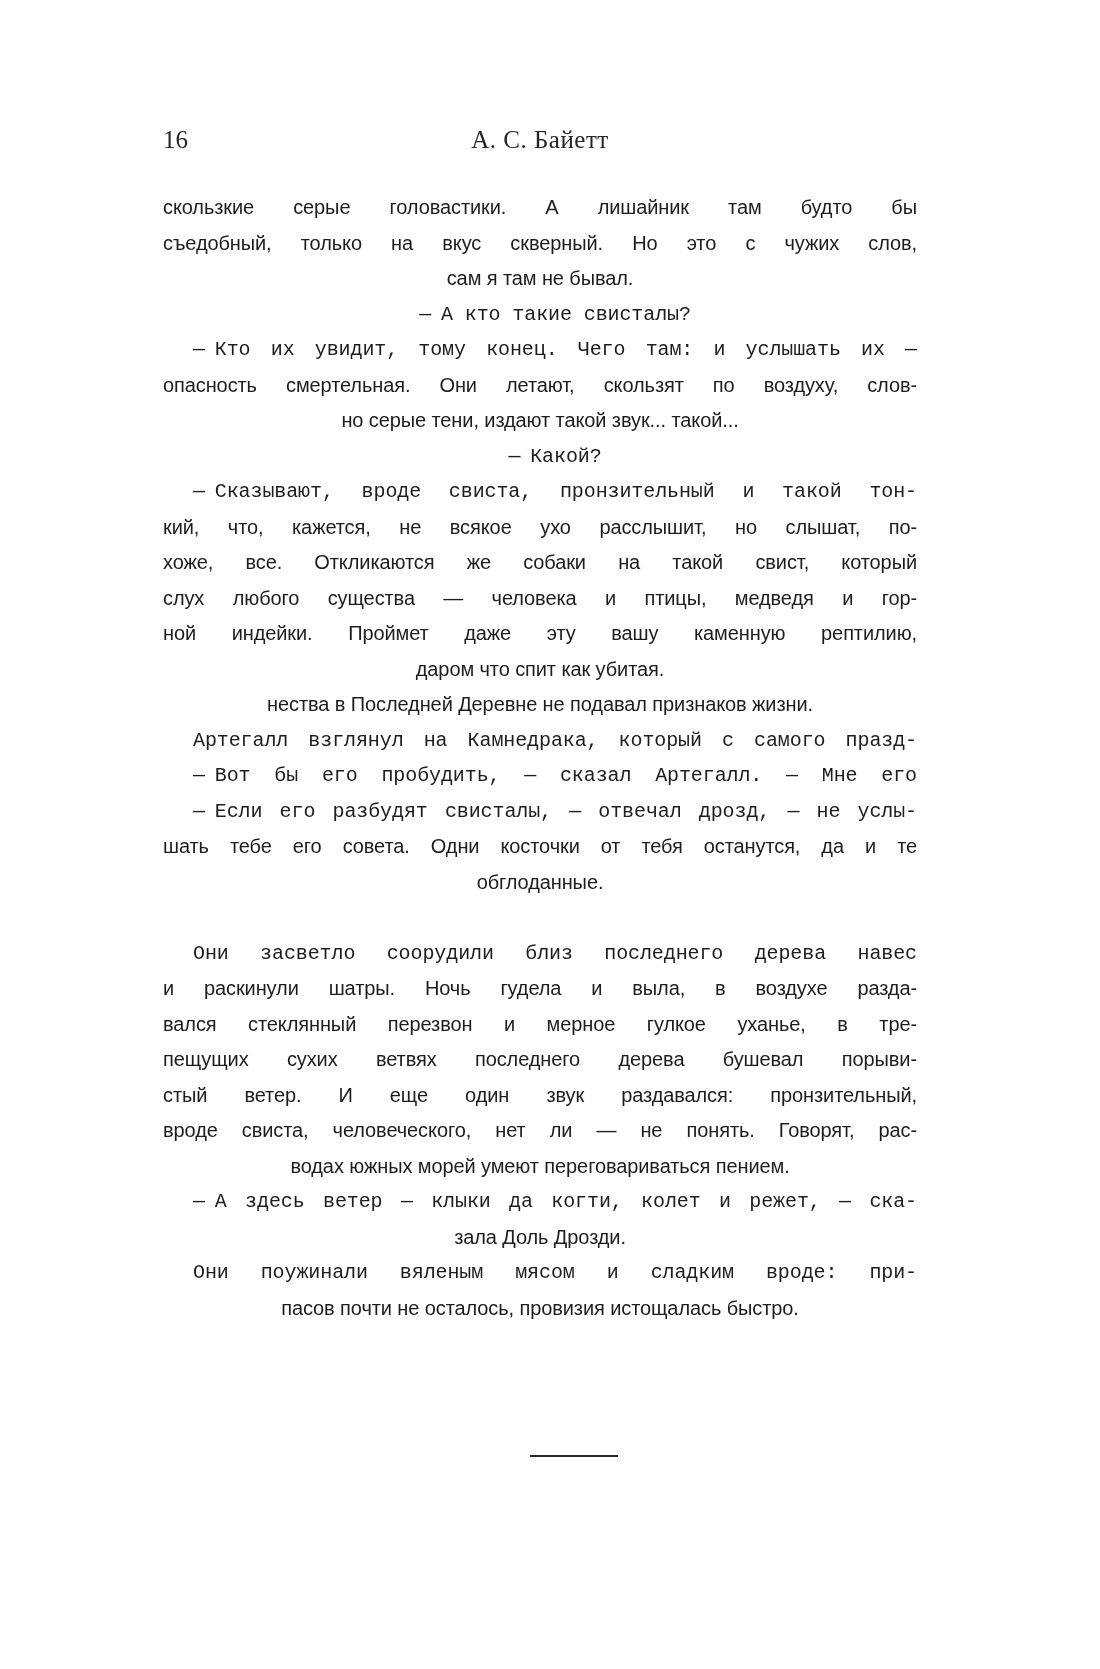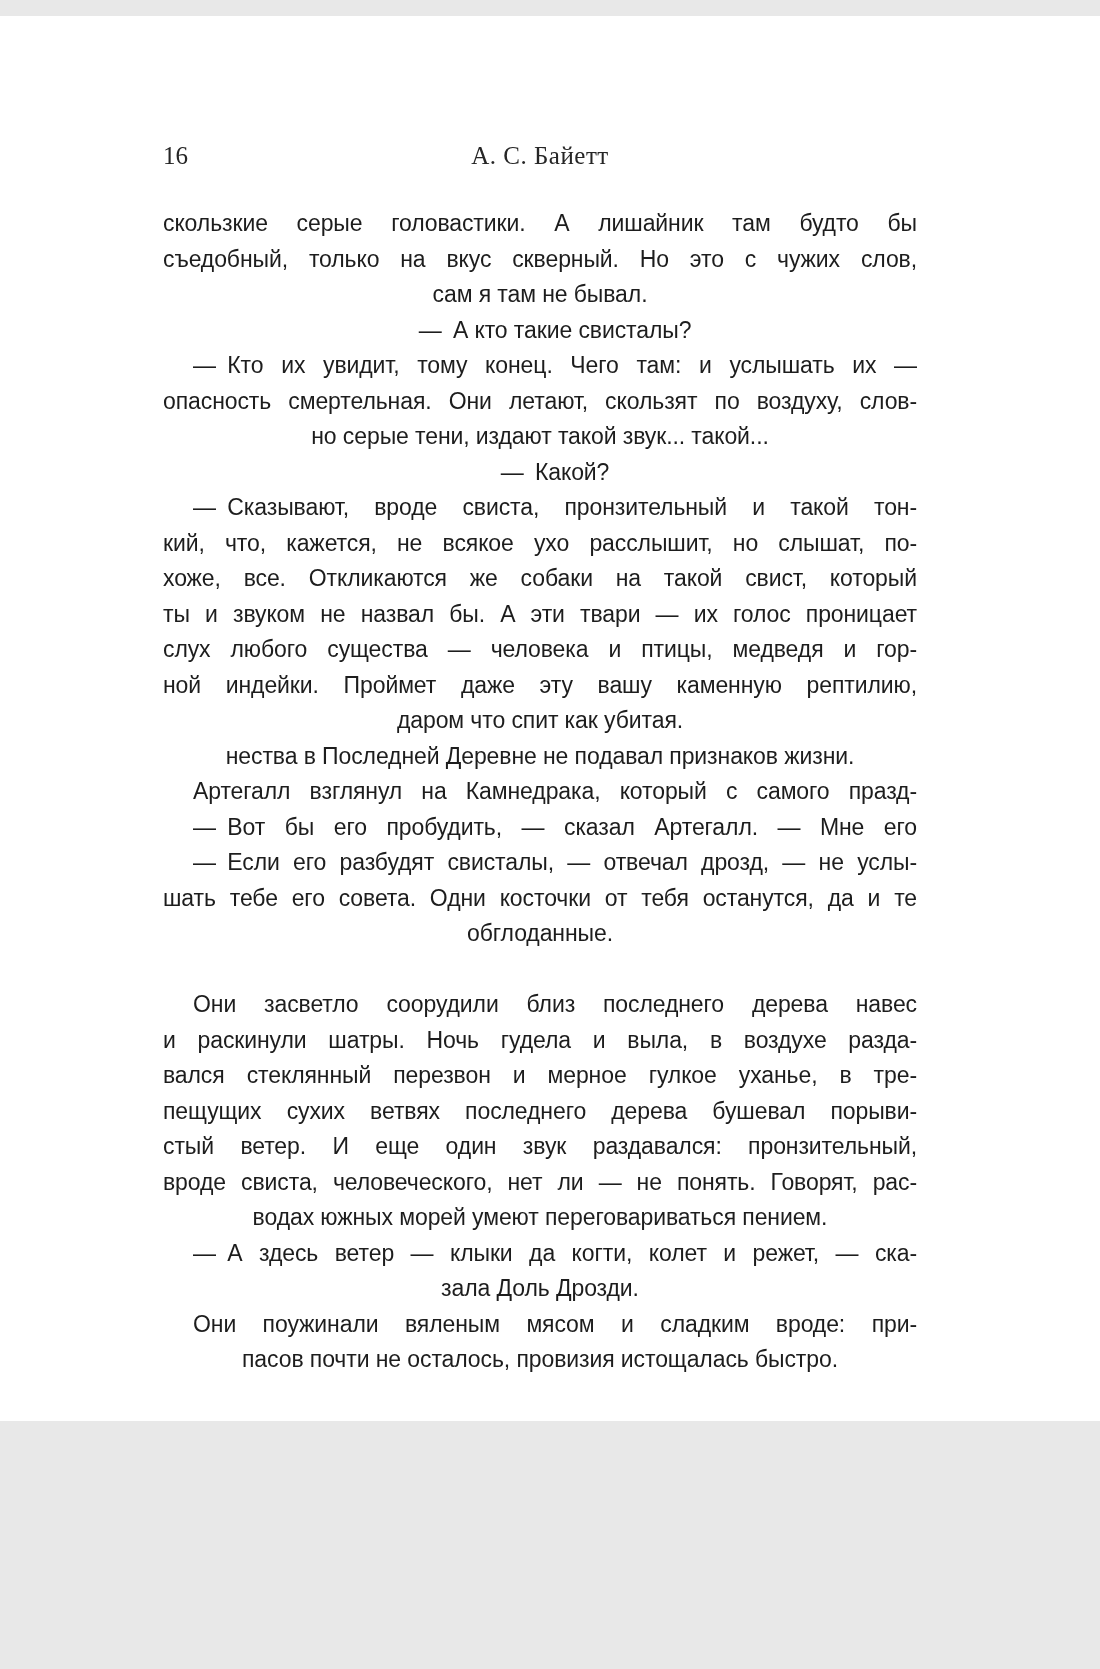--- a/index.html
+++ b/index.html
@@ -3,22 +3,22 @@
 <meta charset="utf-8">
 <style>
   :root {
     --text-color: #1d1d1d;
     --bg-color: #ffffff;
   }
   html, body { margin: 0; padding: 0; background: #e8e8e8; }
   .page {
     position: relative;
     width: 1100px;
-    height: 1405px;
-    margin: 16px auto;
+    height: 1669px;
+    margin: 0 auto;
     background: var(--bg-color, #fff);
     overflow: hidden;
     font-family: "Liberation Sans", sans-serif;
   }
   
   .running-head {
     position: absolute;
     top: 126px;
     left: 163px;
     width: 754px;
@@ -40,36 +40,36 @@
     text-align: center;
     letter-spacing: 0.5px;
   }
   
   .text-body {
     position: absolute;
     top: 190px;
     left: 163px;
     width: 754px;
     color: var(--text-color, #1d1d1d);
-    font-size: 23px;
+    font-size: 20px;
     line-height: 35.5px;
     letter-spacing: -0.1px;
   }
   .para { margin: 0; }
   .para.sec-gap { margin-top: 35.5px; }
   .line {
     white-space: nowrap;
     text-align: center;
   }
   .line.jl {
     text-align: justify;
     text-align-last: justify;
     -moz-text-align-last: justify;
   }
-  .line.ind { text-indent: 30px; }
+  .line.ind { text-indent: 30px; font-family: Liberation Mono, monospace; }
   
   .divider {
     position: absolute;
     top: 1455px;
     left: 530px;
     width: 88px;
     height: 0;
     border-top: 2px solid #262626;
   }
 </style>
@@ -96,21 +96,20 @@
         <div class="line jl">опасность смертельная. Они летают, скользят по воздуху, слов-</div>
         <div class="line">но серые тени, издают такой звук... такой...</div>
       </div>
       <div class="para">
         <div class="line ind">— Какой?</div>
       </div>
       <div class="para">
         <div class="line jl ind">— Сказывают, вроде свиста, пронзительный и такой тон-</div>
         <div class="line jl">кий, что, кажется, не всякое ухо расслышит, но слышат, по-</div>
         <div class="line jl">хоже, все. Откликаются же собаки на такой свист, который</div>
-        <div class="line jl">ты и звуком не назвал бы. А эти твари — их голос проницает</div>
         <div class="line jl">слух любого существа — человека и птицы, медведя и гор-</div>
         <div class="line jl">ной индейки. Проймет даже эту вашу каменную рептилию,</div>
         <div class="line">даром что спит как убитая.</div>
       </div>
       <div class="para">
         <div class="line">нества в Последней Деревне не подавал признаков жизни.</div>
         <div class="line jl ind">Артегалл взглянул на Камнедрака, который с самого празд-</div>
       </div>
       <div class="para">
         <div class="line jl ind">— Вот бы его пробудить, — сказал Артегалл. — Мне его</div>

